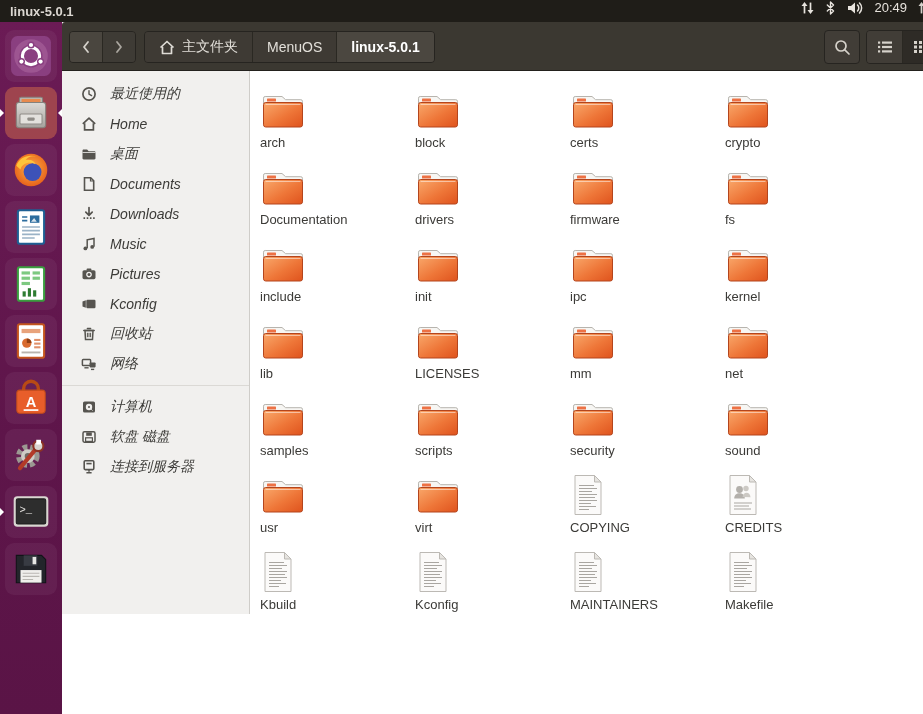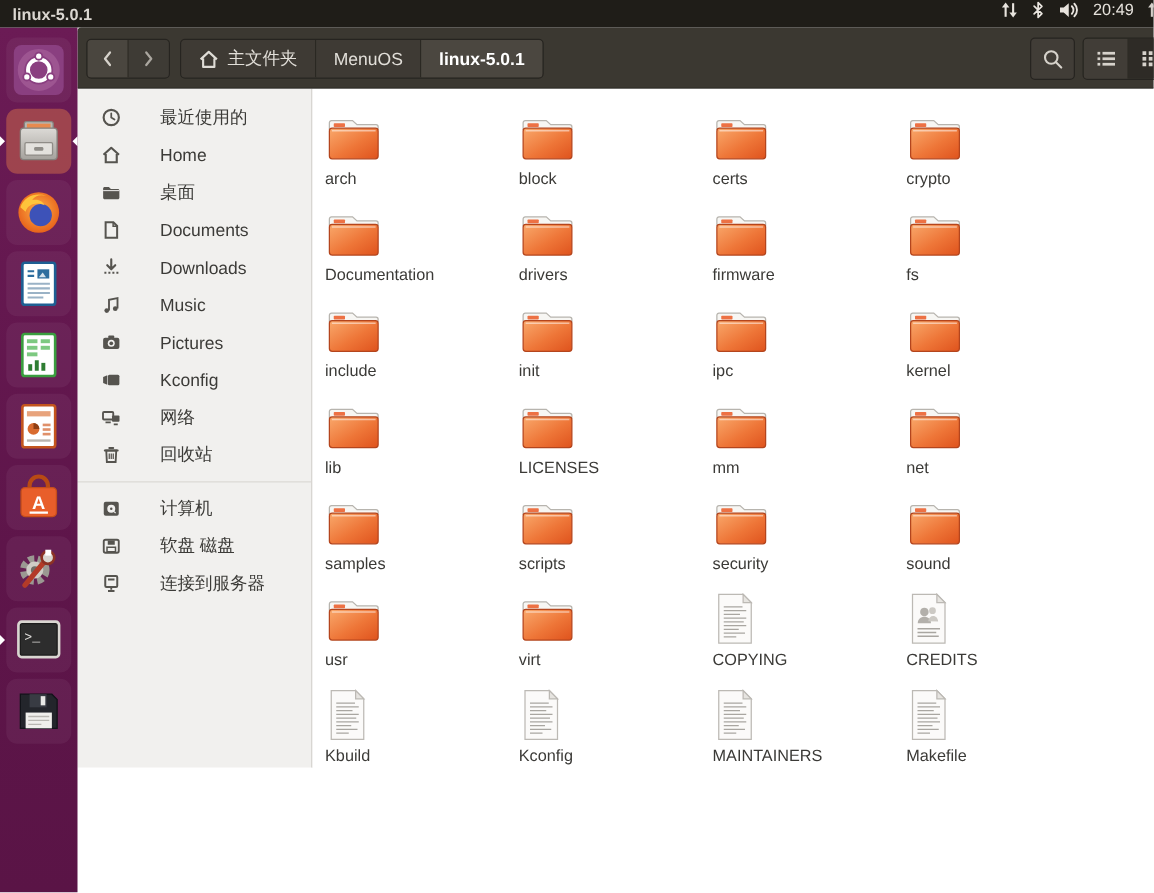--- a/index.html
+++ b/index.html
@@ -50,22 +50,22 @@
               display:flex;align-items:center;justify-content:center;}
   .view-group{position:absolute;right:-16px;top:8px;height:32px;display:flex;
               border:1px solid #262420;border-radius:4px;overflow:hidden;}
   .view-btn{width:35px;display:flex;align-items:center;justify-content:center;background:#413d37;}
   .view-btn.list{border-right:1px solid #2a2822;}
   .view-btn.grid{background:#2e2b26;}
 
   .window-body{flex:1;display:flex;min-height:0;}
   .sidebar{width:188px;flex:0 0 188px;background:#f1f0ee;border-right:1px solid #cfcdc9;
            padding-top:8px;box-sizing:border-box;}
-  .side-item{height:30px;display:flex;align-items:center;padding-left:19px;gap:31px;
-             font-size:14px;color:#3c3b38;}
+  .side-item{height:30px;display:flex;align-items:center;padding-left:19px;gap:13px;
+             font-size:14px;color:#3c3b38;font-style:italic;}
   .side-icn{width:16px;height:16px;flex:0 0 16px;}
   .side-sep{height:1px;background:#dbd9d5;margin:6px 0;}
   .main{flex:1;background:#fff;overflow:hidden;}
   #file-grid{display:grid;grid-template-columns:repeat(4,155px);grid-auto-rows:77px;
              padding:15px 0 0 10px;}
   .file-item{display:flex;flex-direction:column;align-items:flex-start;}
   .file-icn{height:48px;display:flex;align-items:center;justify-content:center;}
   .file-label{font-size:13px;color:#3b3a37;margin-top:1px;white-space:nowrap;}
 </style>
 </head>
@@ -405,37 +405,37 @@
               <svg width="16" height="16" viewBox="0 0 16 16">
                 <path d="M1.5 5.6 4.8 4.2v7.6L1.5 10.4z" fill="#56544f"></path>
                 <rect x="5.3" y="3.8" width="9.2" height="8.4" rx="1.2" fill="#56544f"></rect>
               </svg>
             </span>
             <span class="side-label">Kconfig</span>
           </div>
           <div class="side-item">
             <span class="side-icn">
               <svg width="16" height="16" viewBox="0 0 16 16">
+                <path d="M2.8 4.4h10.4M6.4 2.4h3.2" stroke="#56544f" stroke-width="1.5" stroke-linecap="round"></path>
+                <path d="M4 4.4h8l-.5 9.2H4.5z" fill="none" stroke="#56544f" stroke-width="1.5"></path>
+                <path d="M6.4 6.8v4.4M8 6.8v4.4M9.6 6.8v4.4" stroke="#56544f" stroke-width="1"></path>
+              </svg>
+            </span>
+            <span class="side-label">回收站</span>
+          </div>
+          <div class="side-item">
+            <span class="side-icn">
+              <svg width="16" height="16" viewBox="0 0 16 16">
                 <rect x="1.4" y="3.6" width="8.2" height="6" rx=".8" fill="none" stroke="#56544f" stroke-width="1.5"></rect>
                 <path d="M3.4 11.8h4.2" stroke="#56544f" stroke-width="1.4"></path>
                 <rect x="8.6" y="6.4" width="6" height="5" rx=".8" fill="#56544f"></rect>
                 <path d="M10 13.4h3.2" stroke="#56544f" stroke-width="1.4"></path>
               </svg>
             </span>
             <span class="side-label">网络</span>
-          </div>
-          <div class="side-item">
-            <span class="side-icn">
-              <svg width="16" height="16" viewBox="0 0 16 16">
-                <path d="M2.8 4.4h10.4M6.4 2.4h3.2" stroke="#56544f" stroke-width="1.5" stroke-linecap="round"></path>
-                <path d="M4 4.4h8l-.5 9.2H4.5z" fill="none" stroke="#56544f" stroke-width="1.5"></path>
-                <path d="M6.4 6.8v4.4M8 6.8v4.4M9.6 6.8v4.4" stroke="#56544f" stroke-width="1"></path>
-              </svg>
-            </span>
-            <span class="side-label">回收站</span>
           </div>
         </div>
       <div class="side-sep"></div>
       <div id="side-sec-1">
           <div class="side-item">
             <span class="side-icn">
               <svg width="16" height="16" viewBox="0 0 16 16">
                 <rect x="2" y="2.4" width="12" height="11.2" rx="1.6" fill="#56544f"></rect>
                 <circle cx="8" cy="8" r="3.2" fill="#f1f0ee"></circle>
                 <circle cx="8" cy="8" r="1" fill="#56544f"></circle>

